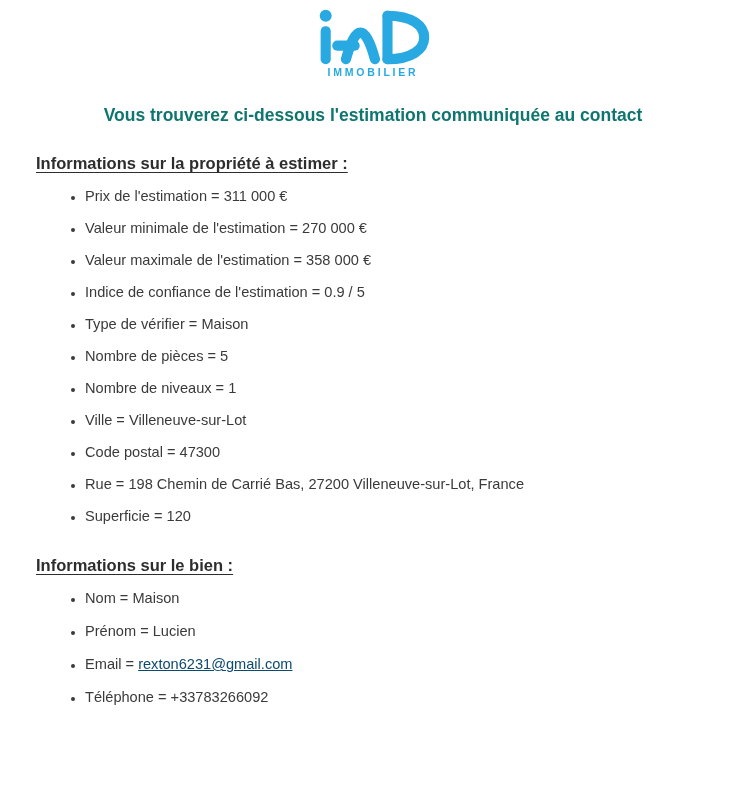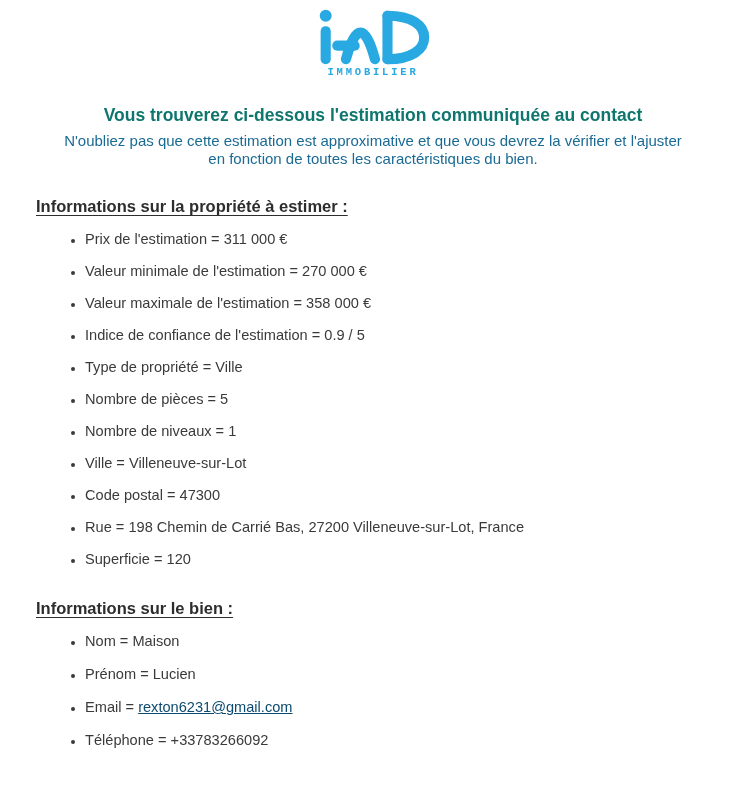--- a/index.html
+++ b/index.html
@@ -8,21 +8,21 @@
     font-family: "Liberation Sans", sans-serif;
     color: #3a3a3a;
   }
   .page { padding-top: 9px; }
 
   
   .logo-block { text-align: center; }
   .logo-svg { display: block; margin: 0 auto; }
   .logo-sub {
     color: #29a9e1; font-weight: bold; font-size: 10.5px;
-    letter-spacing: 2.8px; line-height: 13px; margin-top: 1px; font-family: Liberation Mono, monospace;
+    letter-spacing: 2.8px; line-height: 13px; margin-top: 1px;
   }
 
   
   .title {
     margin: 26px 0 7px 0; text-align: center;
     color: #0f766e; font-size: 17.5px; font-weight: bold; line-height: 20px;
   }
   .subtitle {
     text-align: center; color: #1a6a94; font-size: 15px; line-height: 18px;
     margin: 0 auto;
@@ -59,33 +59,29 @@
         <line x1="22" y1="38" x2="40" y2="38"></line>
         <path d="M 31 52 Q 46 -3 61 52"></path>
         <line x1="74" y1="7" x2="74" y2="52"></line>
         <path d="M 74 7 C 99 7 112 17 112 29.5 C 112 42 99 52 74 52"></path>
       </g>
     </svg>
     <div class="logo-sub">IMMOBILIER</div>
   </div>
 
   <div class="title">Vous trouverez ci-dessous l'estimation communiquée au contact</div>
-  <div class="subtitle">
-    <div>N'oubliez pas que cette estimation est approximative et que vous devrez la vérifier et l'ajuster</div>
-    <div>en fonction de toutes les caractéristiques du bien.</div>
-  </div>
 
   <div class="section-1">
     <div class="section-heading">Informations sur la propriété à estimer :</div>
     <ul class="kv-list">
       <li>Prix de l'estimation = 311 000 €</li>
       <li>Valeur minimale de l'estimation = 270 000 €</li>
       <li>Valeur maximale de l'estimation = 358 000 €</li>
       <li>Indice de confiance de l'estimation = 0.9 / 5</li>
-      <li>Type de propriété = Ville</li>
+      <li>Type de vérifier = Maison</li>
       <li>Nombre de pièces = 5</li>
       <li>Nombre de niveaux = 1</li>
       <li>Ville = Villeneuve-sur-Lot</li>
       <li>Code postal = 47300</li>
       <li>Rue = 198 Chemin de Carrié Bas, 27200 Villeneuve-sur-Lot, France</li>
       <li>Superficie = 120</li>
     </ul>
   </div>
 
   <div class="section-2">

